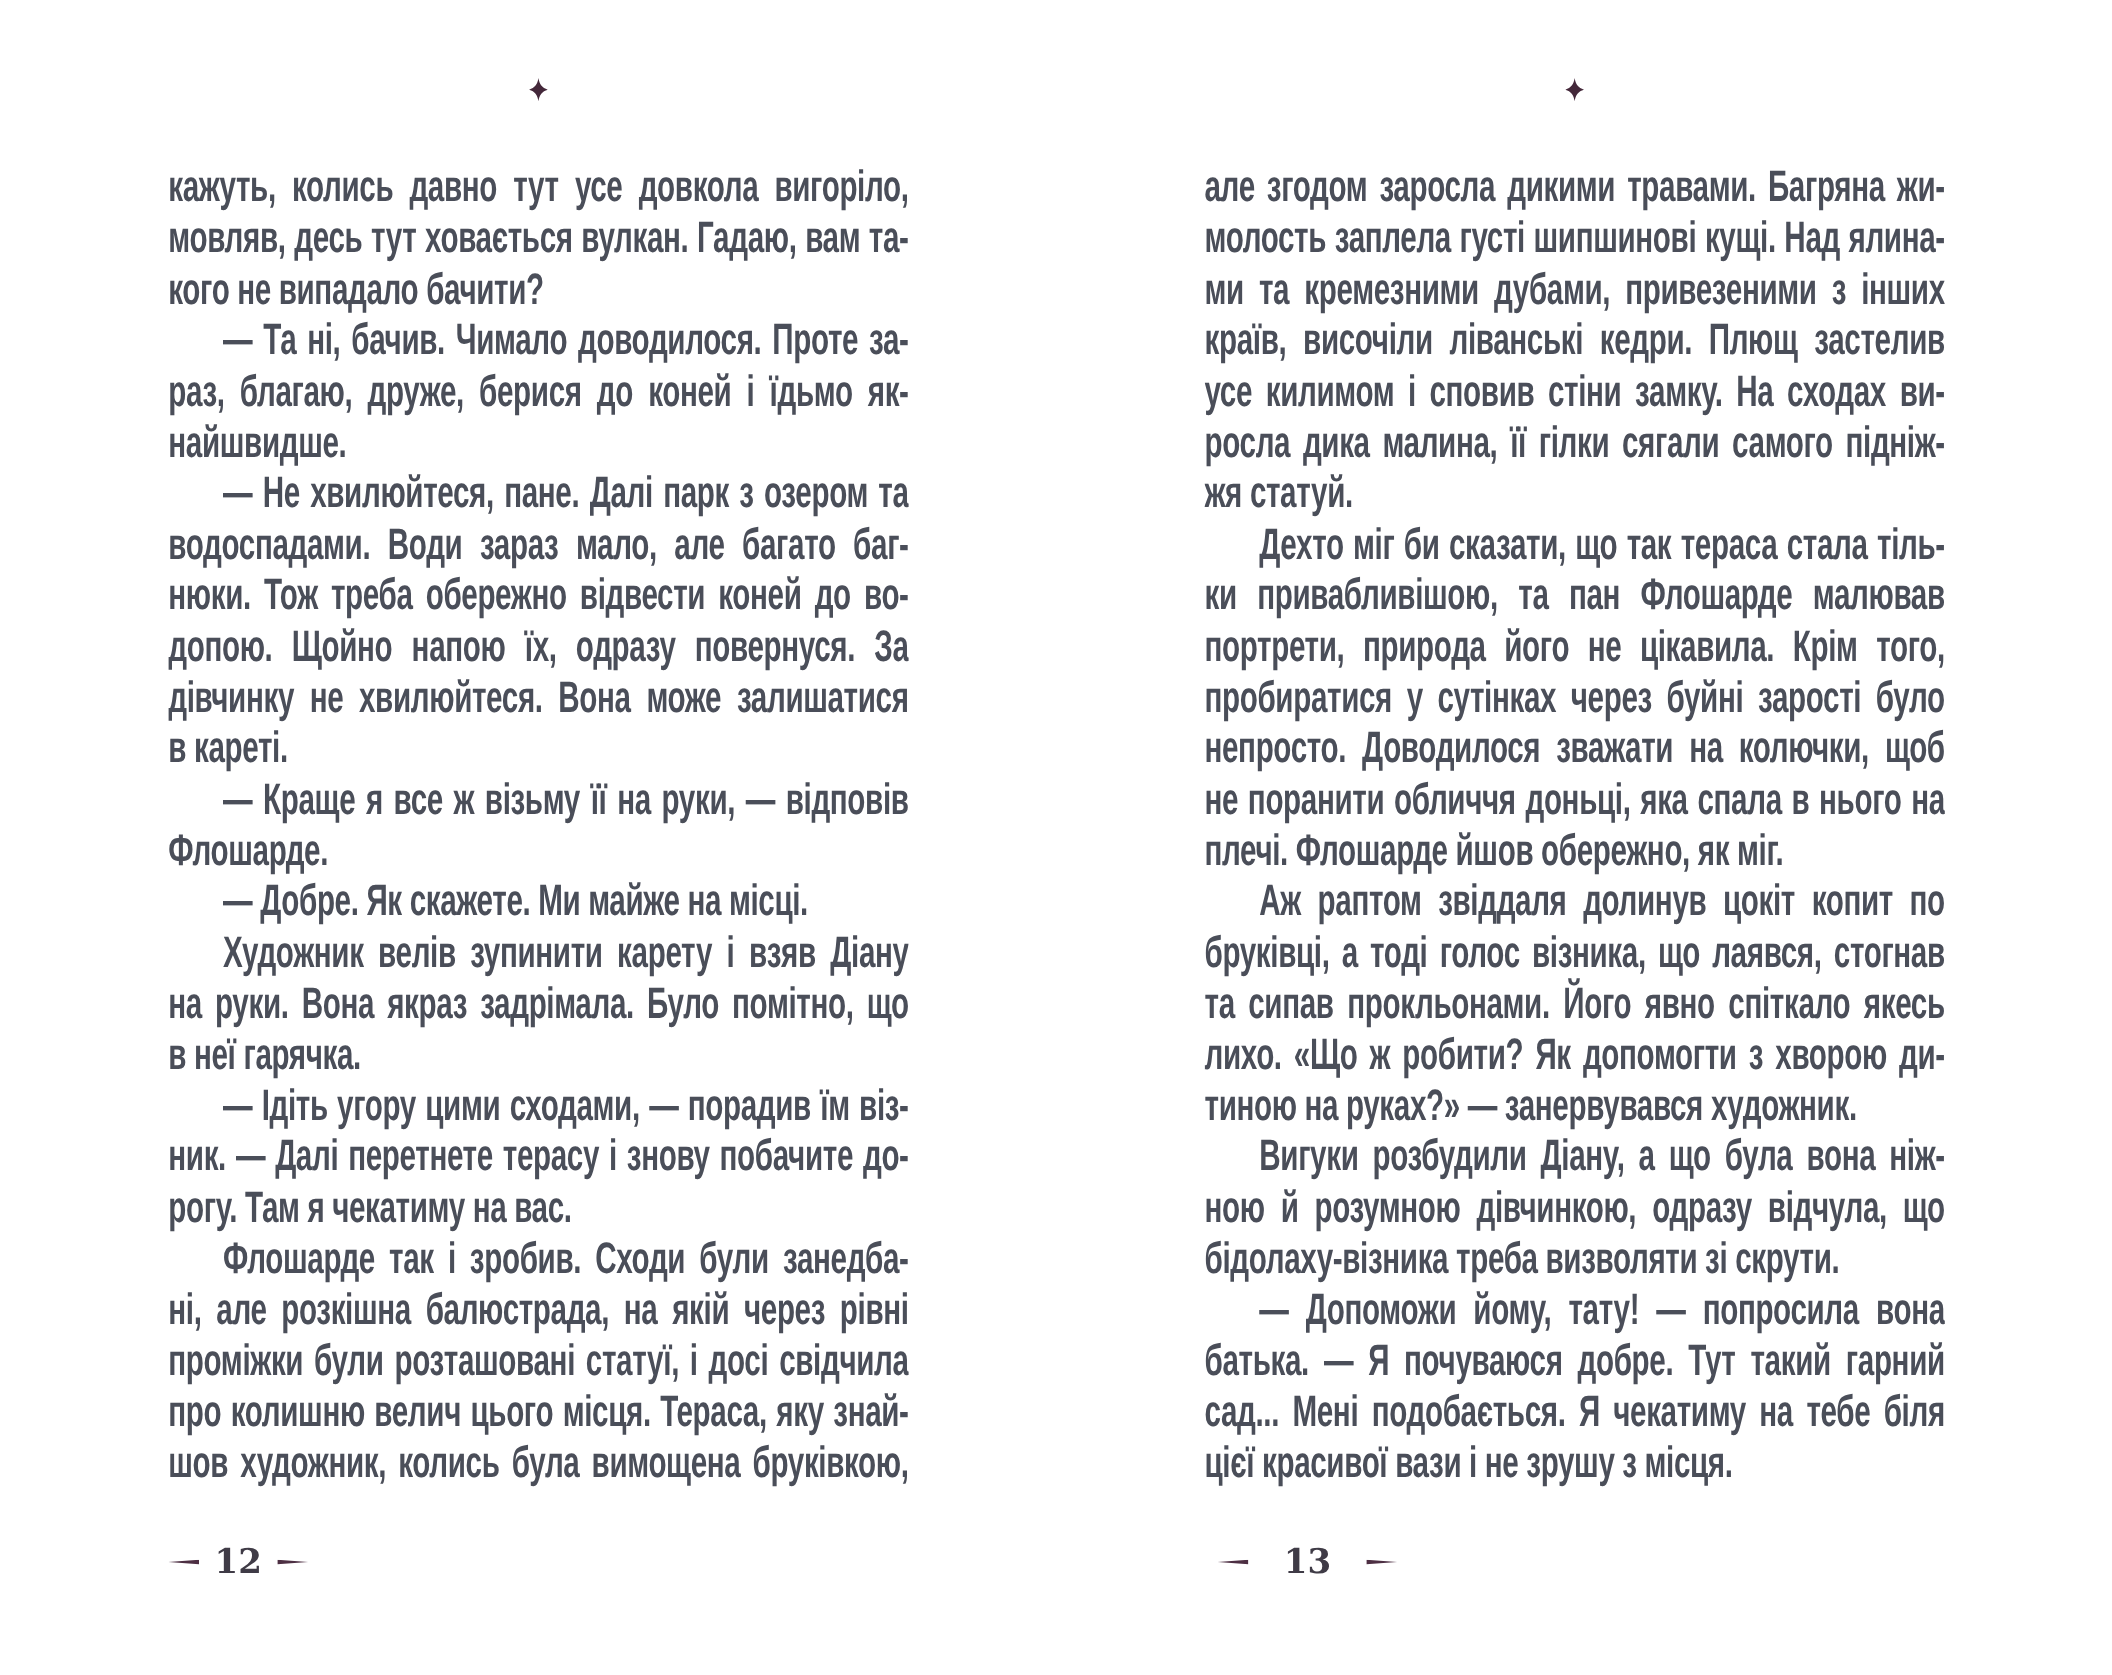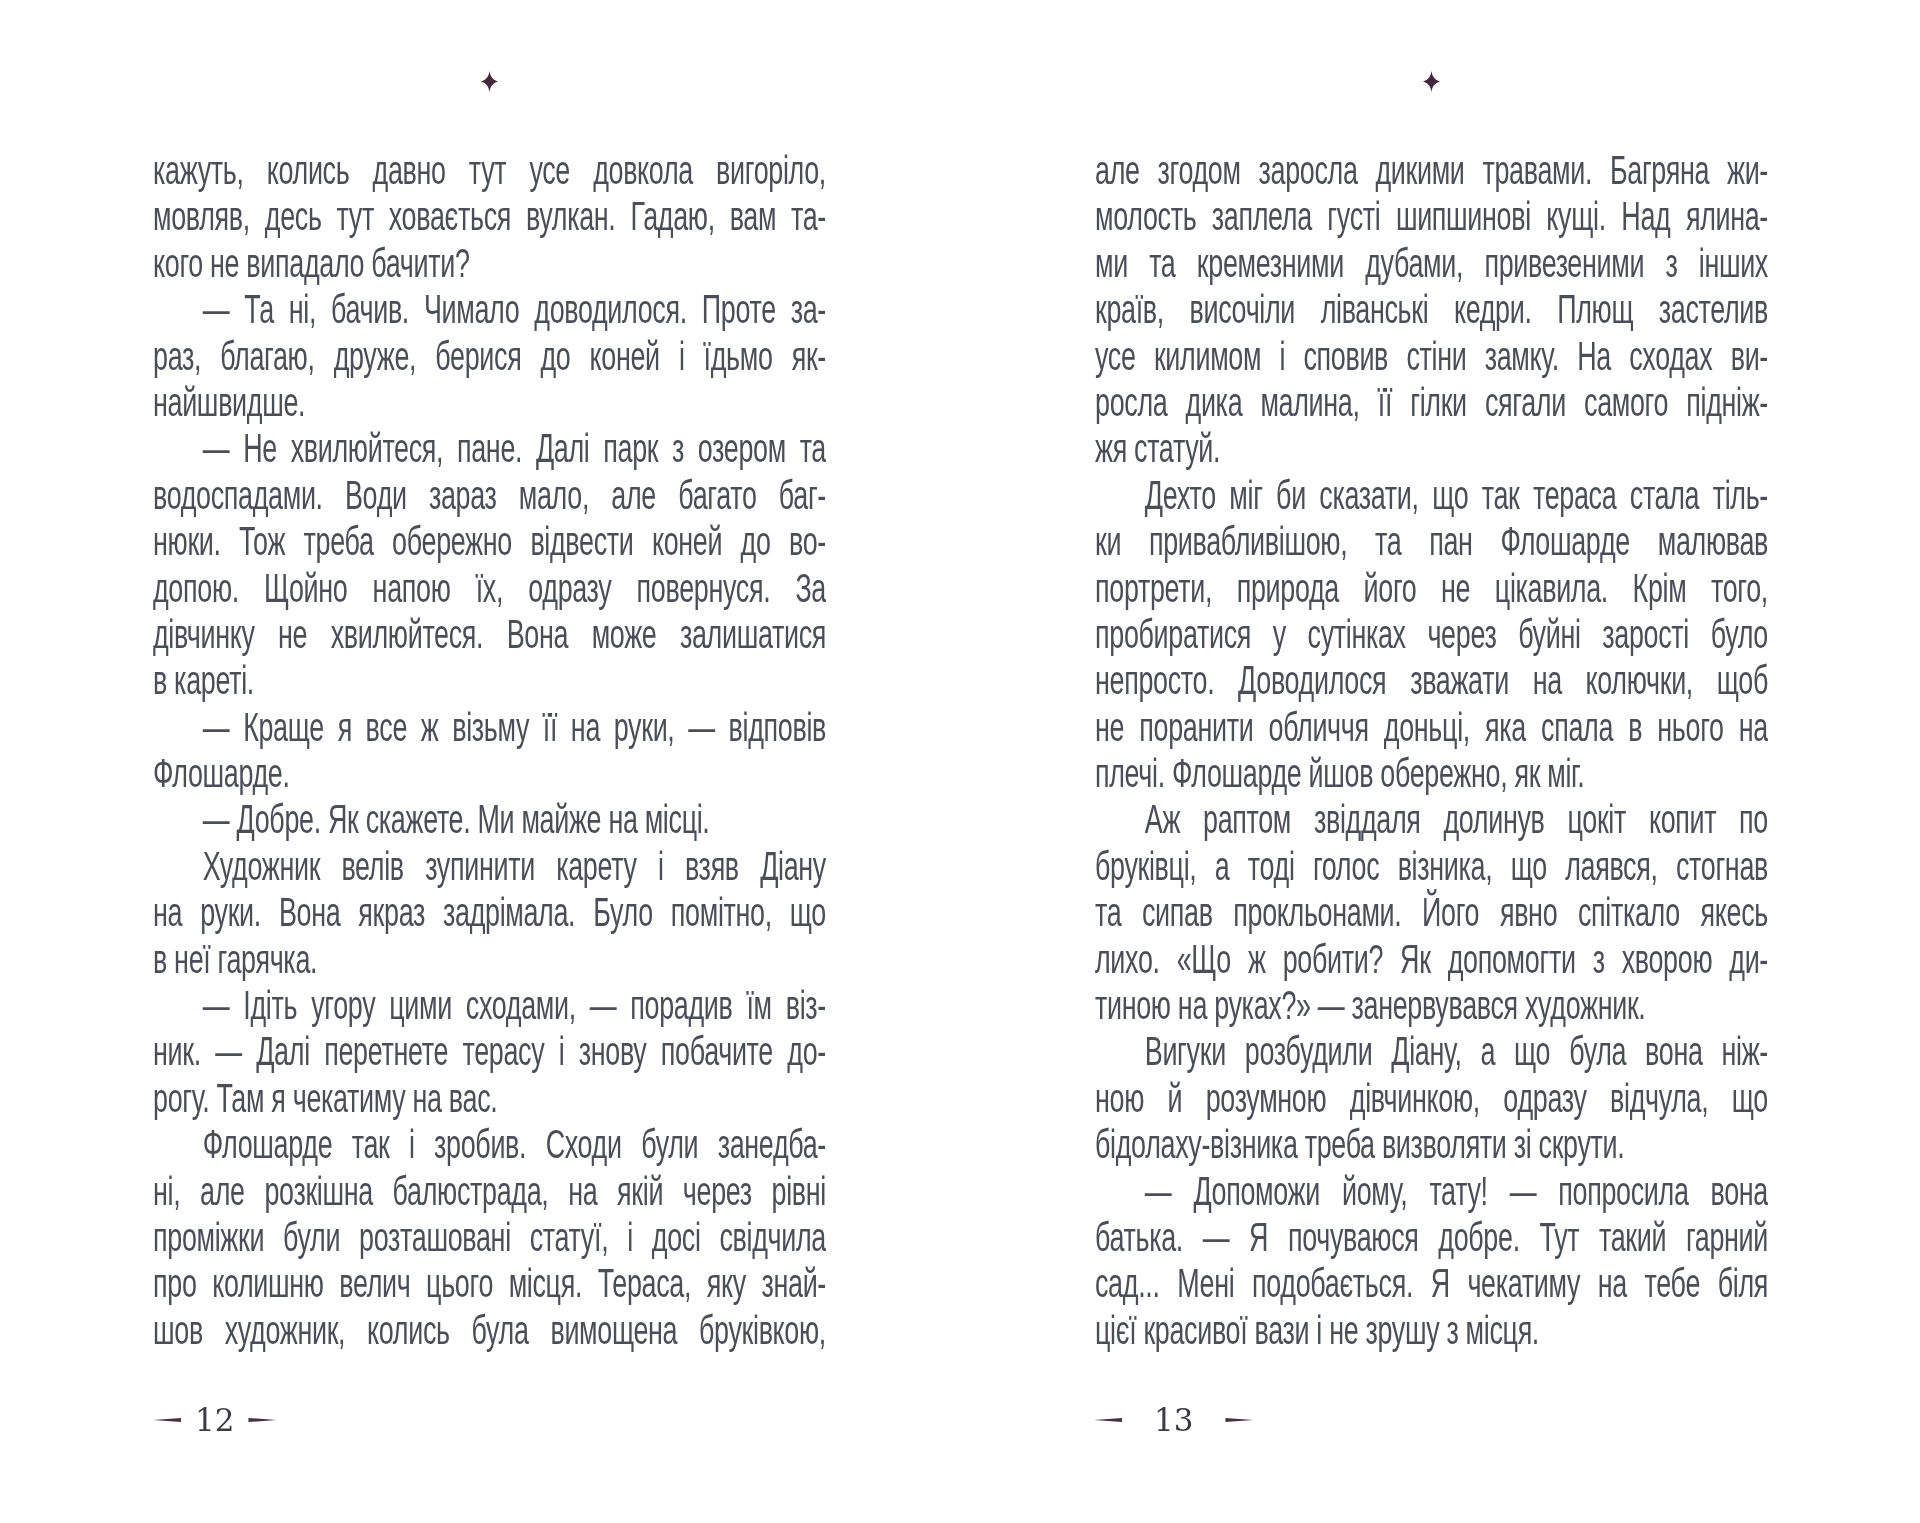--- a/index.html
+++ b/index.html
@@ -3,21 +3,21 @@
 <meta charset="utf-8">
 <style>
   html,body{margin:0;padding:0;background:#ffffff;}
   .spread{
     position:relative;
     width:1920px;height:1523px;
     background:#ffffff;
     overflow:hidden;
     font-family:"Liberation Sans",sans-serif;
   }
-  .page{position:absolute;top:0;width:960px;height:1523px;}
+  .page{position:absolute;top:0;width:960px;height:1523px;font-weight:bold;}
   .page.left{left:0;}
   .page.right{left:960px;}
 
   
   .orn{position:absolute;top:71px;width:17px;height:21px;}
   .orn svg{display:block;width:17px;height:21px;}
 
   
   .col{
     position:absolute;top:147px;width:1000px;
@@ -124,20 +124,20 @@
         <div class="line pend">тиною на руках?» — занервувався художник.</div>
         <div class="line ind">Вигуки розбудили Діану, а що була вона ніж-</div>
         <div class="line">ною й розумною дівчинкою, одразу відчула, що</div>
         <div class="line pend">бідолаху-візника треба визволяти зі скрути.</div>
         <div class="line ind">— Допоможи йому, тату! — попросила вона</div>
         <div class="line">батька. — Я почуваюся добре. Тут такий гарний</div>
         <div class="line">сад... Мені подобається. Я чекатиму на тебе біля</div>
         <div class="line pend">цієї красивої вази і не зрушу з місця.</div>
       </div>
 
-    <div class="folio" style="left:134px;gap:32px;">
+    <div class="folio" style="left:147px;gap:32px;">
       <span class="fdash l"></span>
       <span class="fnum">13</span>
       <span class="fdash r"></span>
     </div>
   </section>
 
 </div>
 
 </body></html>

